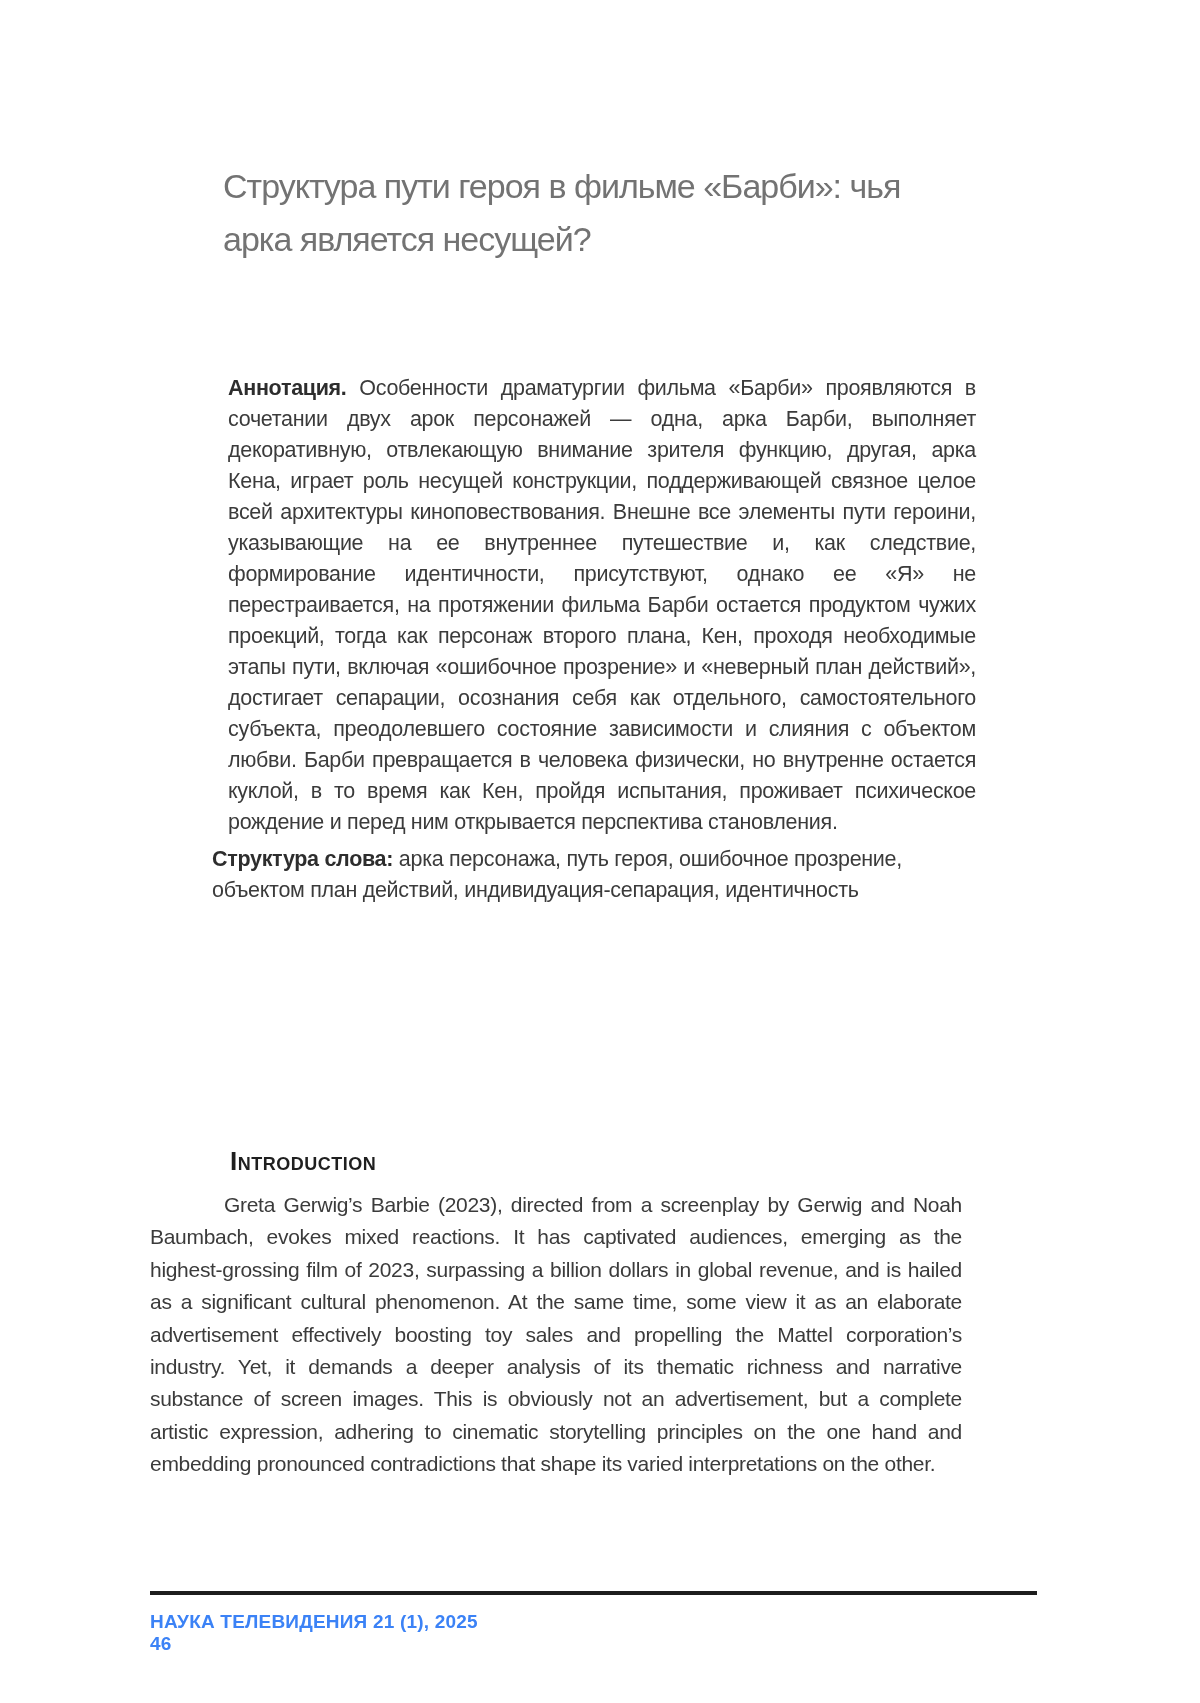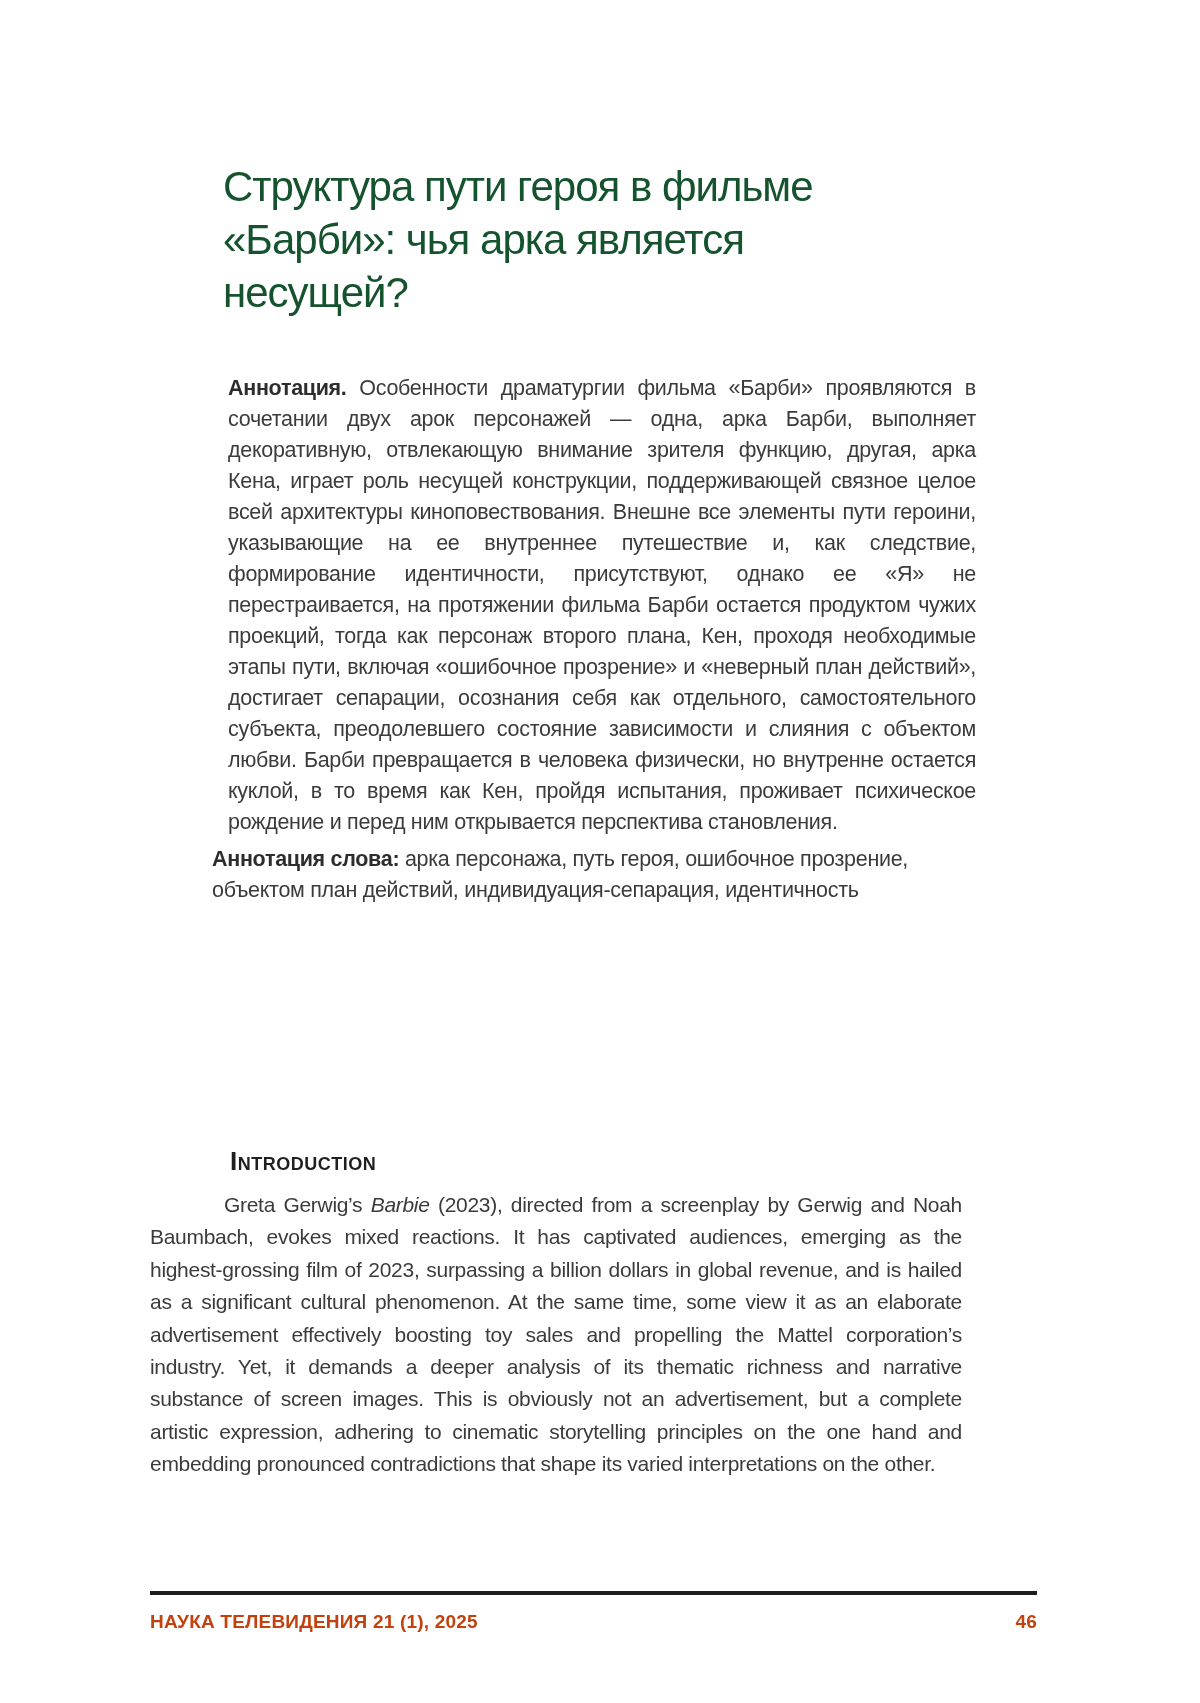--- a/index.html
+++ b/index.html
@@ -13,25 +13,25 @@
     height: 1703px;
     background: #ffffff;
     overflow: hidden;
     font-family: "Liberation Sans", "DejaVu Sans", sans-serif;
   }
   .article-title {
     position: absolute;
     top: 160px;
     left: 223px;
     width: 700px;
-    font-size: 42px;
+    font-size: 34px;
     line-height: 53px;
     font-weight: 400;
     letter-spacing: -1px;
-    color: #14532d;
+    color: #737373;
     margin: 0;
   }
   .abstract-par {
     position: absolute;
     top: 357px;
     left: 212px;
     width: 748px;
     font-size: 21.5px;
     line-height: 31px;
     text-align: justify;
@@ -74,57 +74,58 @@
     width: 812px;
     font-size: 21px;
     line-height: 32.4px;
     text-align: justify;
     text-indent: 74px;
     color: #3b3b3b;
     letter-spacing: -0.3px;
     margin: 0;
     hyphens: auto;
   }
-  .intro-par .italic { font-style: italic; }
+  .intro-par .italic { }
   .footer-rule {
     position: absolute;
     top: 1591px;
     left: 150px;
     width: 887px;
     height: 4px;
     background: #1d1d1d;
   }
   .footer-row {
     position: absolute;
     top: 1611px;
     left: 150px;
     width: 887px;
     display: flex;
     justify-content: space-between;
     align-items: baseline;
     font-size: 19px;
     font-weight: 700;
     letter-spacing: 0.2px;
-    color: #c2410c;
+    color: #3b82f6;
+    flex-direction: column;
   }
 </style>
 </head>
 <body>
 
 <div class="page">
 
   <h1 class="article-title">Структура пути героя в фильме «Барби»: чья арка является несущей?</h1>
 
   <p class="abstract-par" lang="ru">
     <span class="bold-label">Аннотация.</span>
     <span>Особенности драматургии фильма «Барби» проявляются в сочетании двух арок персонажей — одна, арка Барби, выполняет декоративную, отвлекающую внимание зрителя функцию, другая, арка Кена, играет роль несущей конструкции, поддерживающей связное целое всей архитектуры киноповествования. Внешне все элементы пути героини, указывающие на ее внутреннее путешествие и, как следствие, формирование идентичности, присутствуют, однако ее «Я» не перестраивается, на протяжении фильма Барби остается продуктом чужих проекций, тогда как персонаж второго плана, Кен, проходя необходимые этапы пути, включая «ошибочное прозрение» и «неверный план действий», достигает сепарации, осознания себя как отдельного, самостоятельного субъекта, преодолевшего состояние зависимости и слияния с объектом любви. Барби превращается в человека физически, но внутренне остается куклой, в то время как Кен, пройдя испытания, проживает психическое рождение и перед ним открывается перспектива становления.</span>
   </p>
 
   <p class="keywords-par" lang="ru">
-    <span class="bold-label">Аннотация слова:</span>
+    <span class="bold-label">Структура слова:</span>
     <span>арка персонажа, путь героя, ошибочное прозрение, объектом план действий, индивидуация-сепарация, идентичность</span>
   </p>
 
   <h2 class="section-heading">Introduction</h2>
 
   <p class="intro-par" lang="en">
     <span>Greta Gerwig’s </span><span class="italic">Barbie</span><span> (2023), directed from a screenplay by Gerwig and Noah Baumbach, evokes mixed reactions. It has captivated audiences, emerging as the highest-grossing film of 2023, surpassing a billion dollars in global revenue, and is hailed as a significant cultural phenomenon. At the same time, some view it as an elaborate advertisement effectively boosting toy sales and propelling the Mattel corporation’s industry. Yet, it demands a deeper analysis of its thematic richness and narrative substance of screen images. This is obviously not an advertisement, but a complete artistic expression, adhering to cinematic storytelling principles on the one hand and embedding pronounced contradictions that shape its varied interpretations on the other.</span>
   </p>
 
   <div class="footer-rule"></div>

